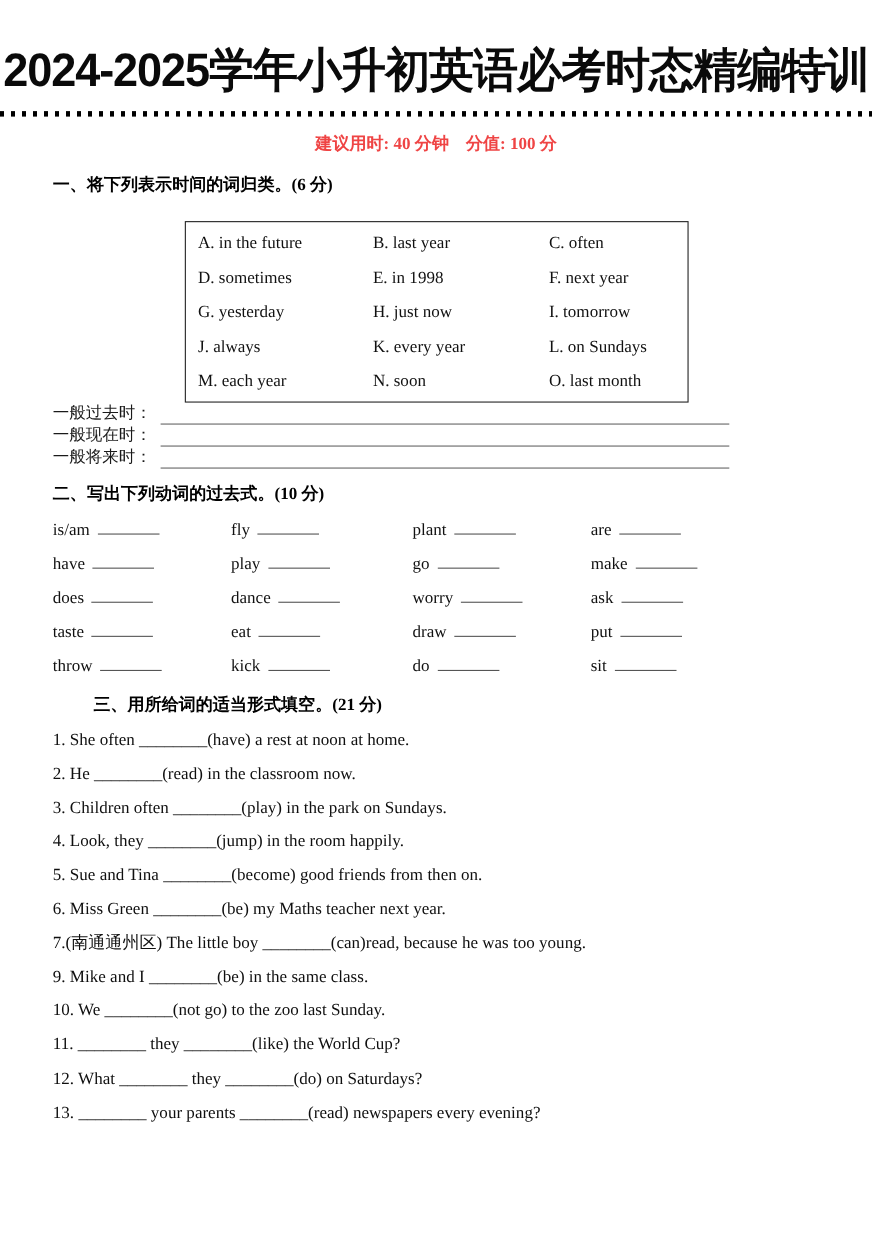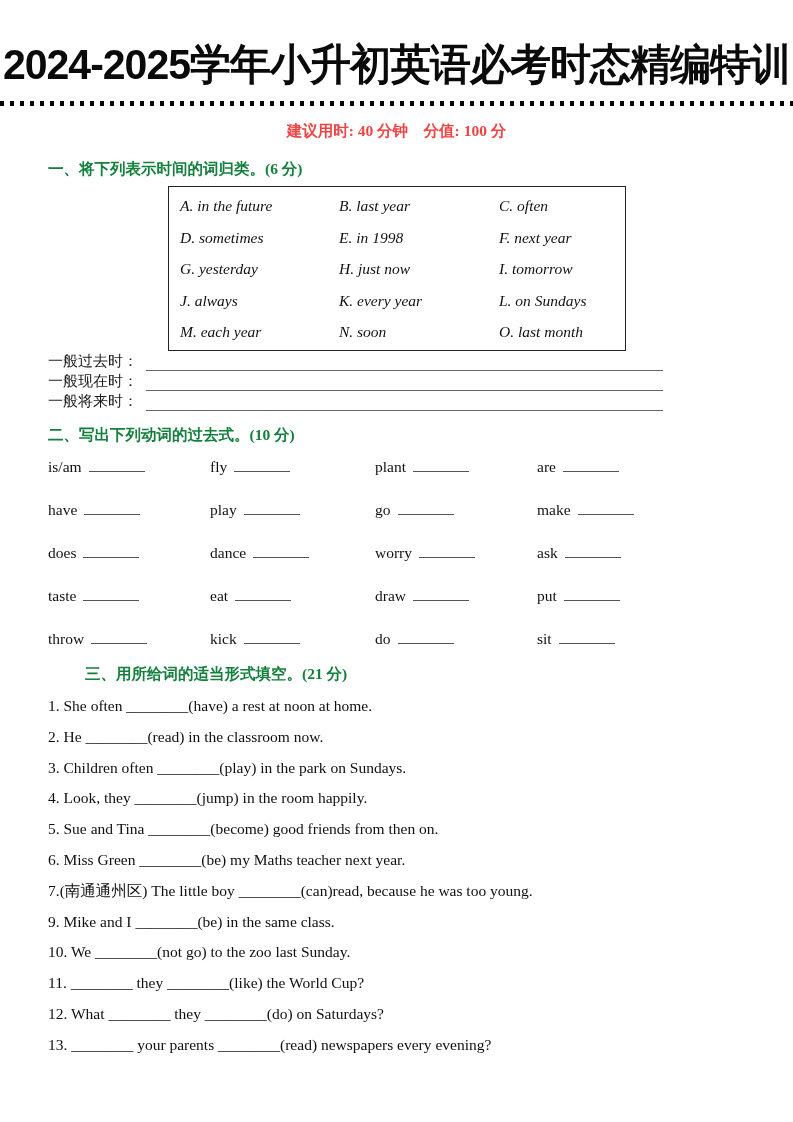--- a/index.html
+++ b/index.html
@@ -43,38 +43,37 @@
     color: #ef4444;
   }
   .content {
     padding-left: 48px;
     padding-right: 35px;
   }
   .section-heading {
     font-weight: 700;
     font-size: 15.5px;
     line-height: 20px;
-    color: #15803d;
+    color: #000000;
   }
   .heading-1 { margin-top: 18px; }
   .heading-2 { margin-top: 14px; }
   .heading-3 { margin-top: 15px; margin-left: 37px; }
 
   .word-bank-box {
     margin-left: 120px;
-    margin-top: 7px;
+    margin-top: 22px;
     width: 458px;
     border: 1.5px solid #222;
     padding: 9px 20px 8px 11px;
     display: grid;
     grid-template-columns: 159px 160px 1fr;
     row-gap: 11.5px;
     font-size: 15.5px;
     line-height: 20px;
-    font-style: italic;
   }
   .word-bank-item { white-space: nowrap; }
 
   .tense-line {
     display: flex;
     align-items: flex-end;
     width: 615px;
     height: 20px;
     font-size: 15px;
     line-height: 20px;
@@ -84,21 +83,21 @@
     flex: 1;
     margin-left: 8px;
     border-bottom: 1.5px solid #666;
     height: 18px;
   }
 
   .verb-grid {
     margin-top: 12px;
     display: grid;
     grid-template-columns: 162px 165px 162px auto;
-    row-gap: 23px;
+    row-gap: 11px;
     font-size: 15.5px;
     line-height: 20px;
   }
   .verb-cell { white-space: nowrap; }
   .verb-blank {
     display: inline-block;
     width: 56px;
     height: 14px;
     margin-left: 7px;
     border-bottom: 1px solid #555;

